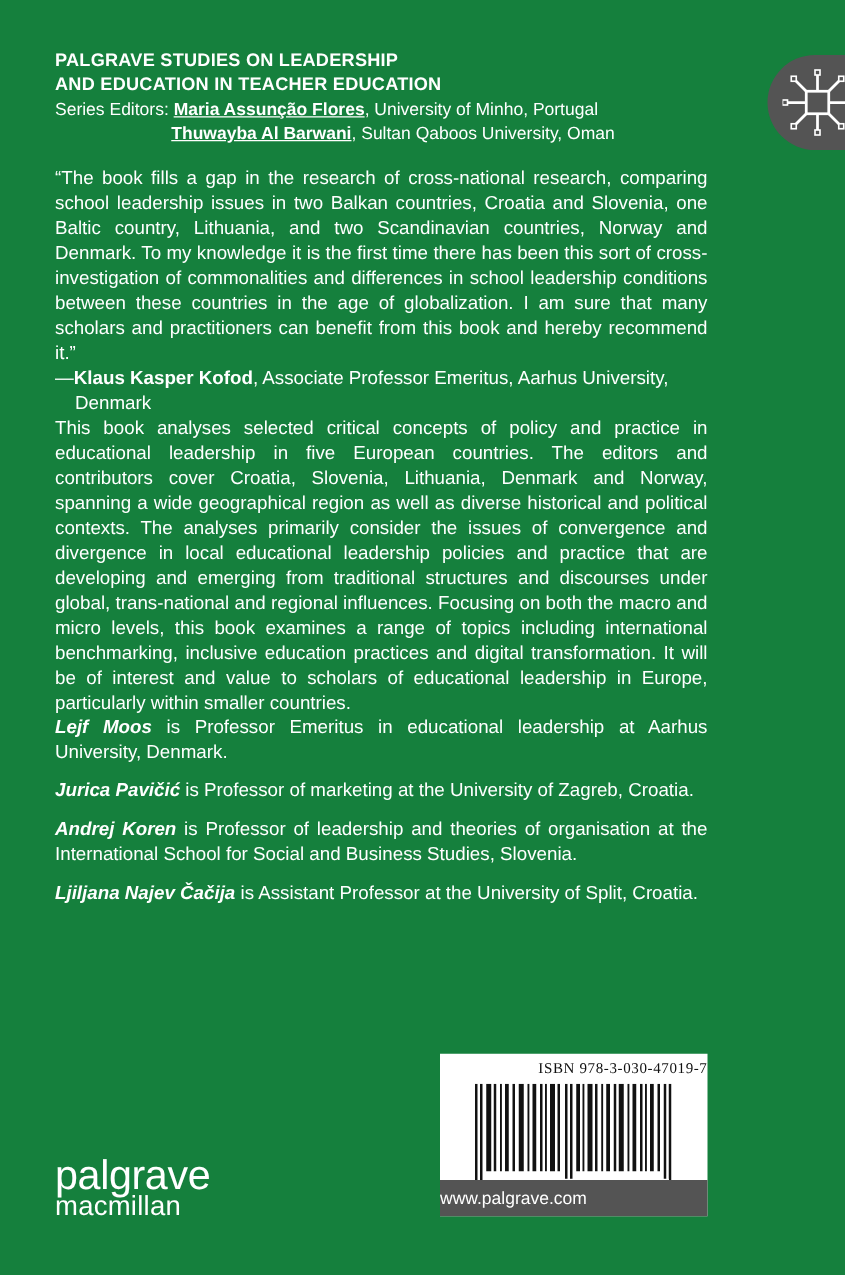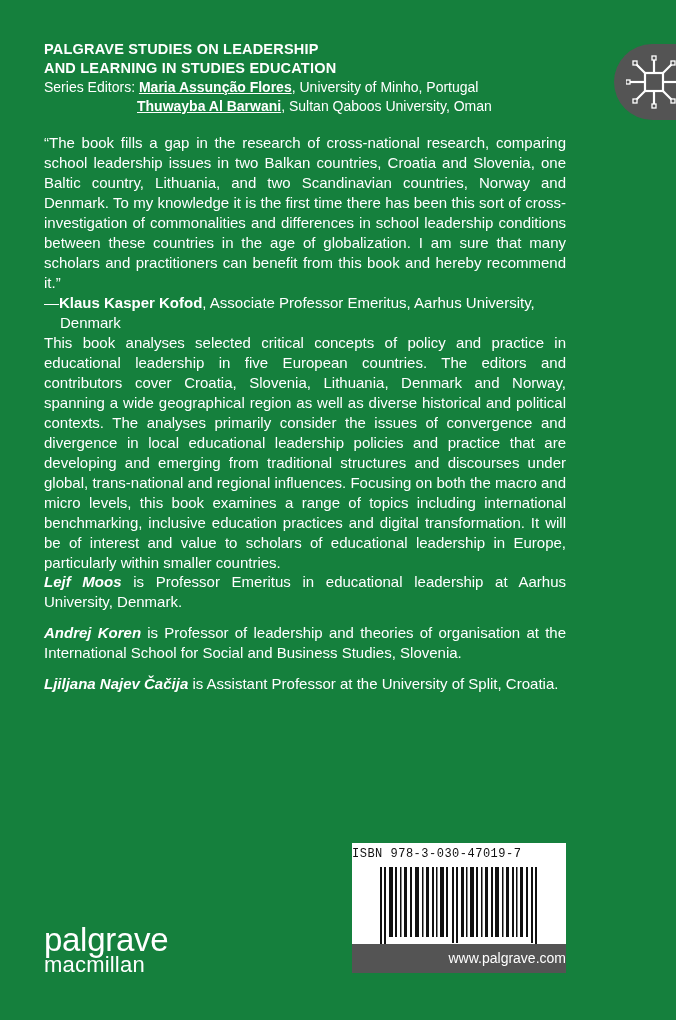--- a/index.html
+++ b/index.html
@@ -36,47 +36,47 @@
   .desc p { margin: 0; }
   .bios { top: 572px; }
   .bio { margin: 0 0 11px 0; text-align: justify; }
   .bio b { font-weight: bold; font-style: italic; }
 
   .barcode-box {
     position: absolute; left: 352px; top: 843px; width: 214px; height: 130px;
     background: #ffffff; color: #111;
   }
   .isbn-text {
-    position: absolute; left: 0; right: 0; top: 4px; text-align: left;
-    font-family: Liberation Mono, monospace; font-size: 12px; letter-spacing: 0.5px;
+    position: absolute; left: 0; right: 0; top: 4px; text-align: right;
+    font-family: Liberation Serif, serif; font-size: 12px; letter-spacing: 0.5px;
   }
   .bars { position: absolute; left: 28px; top: 24px; }
   .barcode-digits {
     position: absolute; left: 6px; top: 100px; width: 200px;
     font-family: "DejaVu Sans Mono", "Liberation Mono", monospace; font-size: 13px;
   }
   .barcode-digits span { position: absolute; background: #fff; padding: 0 1px; }
   .url-bar {
     position: absolute; left: 352px; top: 944px; width: 214px; height: 29px;
-    background: #545454; color: #fff; text-align: right; font-size: 14px; line-height: 29px;
+    background: #545454; color: #fff; text-align: left; font-size: 14px; line-height: 29px;
   }
 
   .publisher-logo { position: absolute; left: 44px; top: 924px; line-height: 0.95; }
   .publisher-logo .l1 { font-size: 33px; letter-spacing: -0.3px; display: block; }
   .publisher-logo .l2 { font-size: 22px; display: block; letter-spacing: 0.2px; }
 </style>
 </head>
 <body>
 
 <div class="cover">
 
   <div class="series">
     <p class="series-title">
       <span>PALGRAVE STUDIES ON LEADERSHIP</span><br>
-      <span>AND LEARNING IN STUDIES EDUCATION</span>
+      <span>AND EDUCATION IN TEACHER EDUCATION</span>
     </p>
     <div class="editors">
       <div>
         <span class="label">Series Editors:</span>
         <b>Maria Assunção Flores</b><span>, University of Minho, Portugal</span>
       </div>
       <div class="editor-row2">
         <b>Thuwayba Al Barwani</b><span>, Sultan Qaboos University, Oman</span>
       </div>
     </div>
@@ -115,20 +115,21 @@
       <span class="indent">Denmark</span>
     </p>
   </div>
 
   <div class="text-block desc">
     <p>This book analyses selected critical concepts of policy and practice in educational leadership in five European countries. The editors and contributors cover Croatia, Slovenia, Lithuania, Denmark and Norway, spanning a wide geographical region as well as diverse historical and political contexts. The analyses primarily consider the issues of convergence and divergence in local educational leadership policies and practice that are developing and emerging from traditional structures and discourses under global, trans-national and regional influences. Focusing on both the macro and micro levels, this book examines a range of topics including international benchmarking, inclusive education practices and digital transformation. It will be of interest and value to scholars of educational leadership in Europe, particularly within smaller countries.</p>
   </div>
 
   <div class="text-block bios">
     <p class="bio"><b>Lejf Moos</b><span> is Professor Emeritus in educational leadership at Aarhus University, Denmark.</span></p>
+    <p class="bio"><b>Jurica Pavičić</b><span> is Professor of marketing at the University of Zagreb, Croatia.</span></p>
     <p class="bio"><b>Andrej Koren</b><span> is Professor of leadership and theories of organisation at the International School for Social and Business Studies, Slovenia.</span></p>
     <p class="bio"><b>Ljiljana Najev Čačija</b><span> is Assistant Professor at the University of Split, Croatia.</span></p>
   </div>
 
   <div class="barcode-box">
     <div class="isbn-text">ISBN 978-3-030-47019-7</div>
     <svg class="bars" width="160" height="80" viewBox="0 0 160 80">
       <g fill="#111">
         <rect x="0" y="0" width="2" height="80"></rect>
           <rect x="4" y="0" width="2" height="80"></rect>

